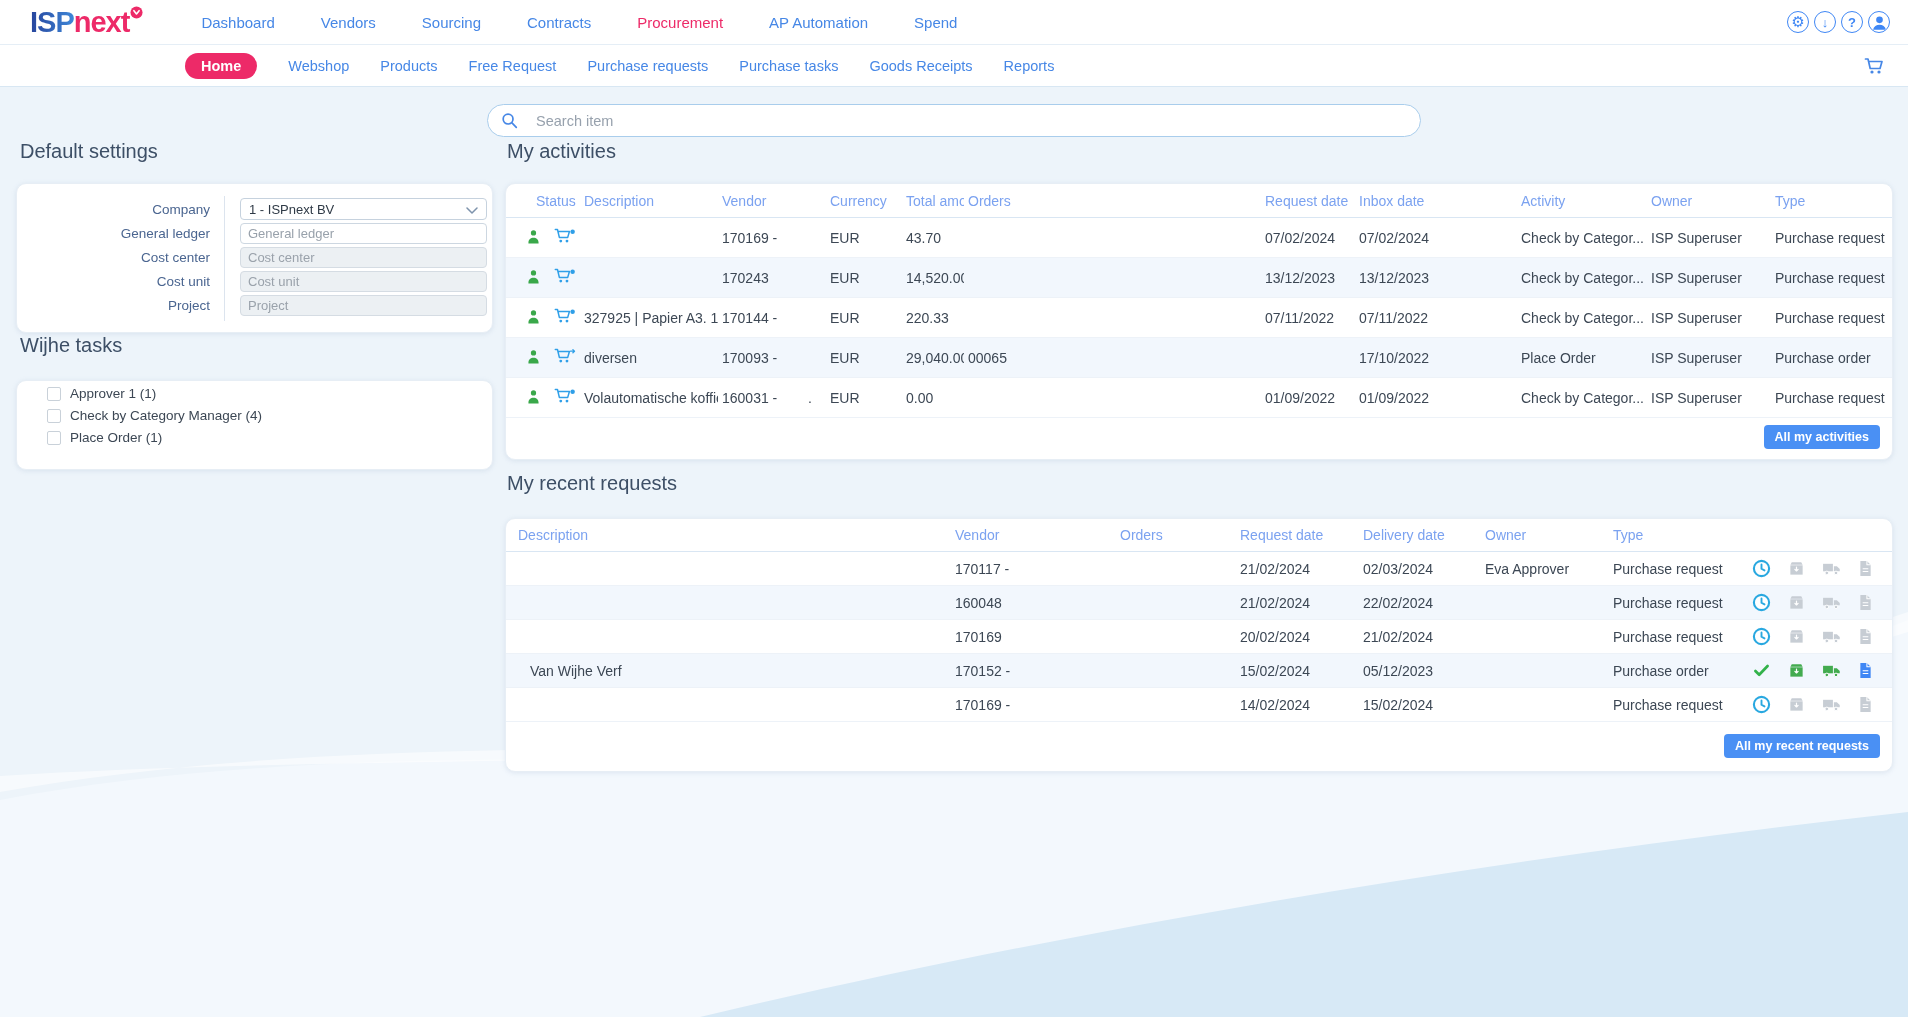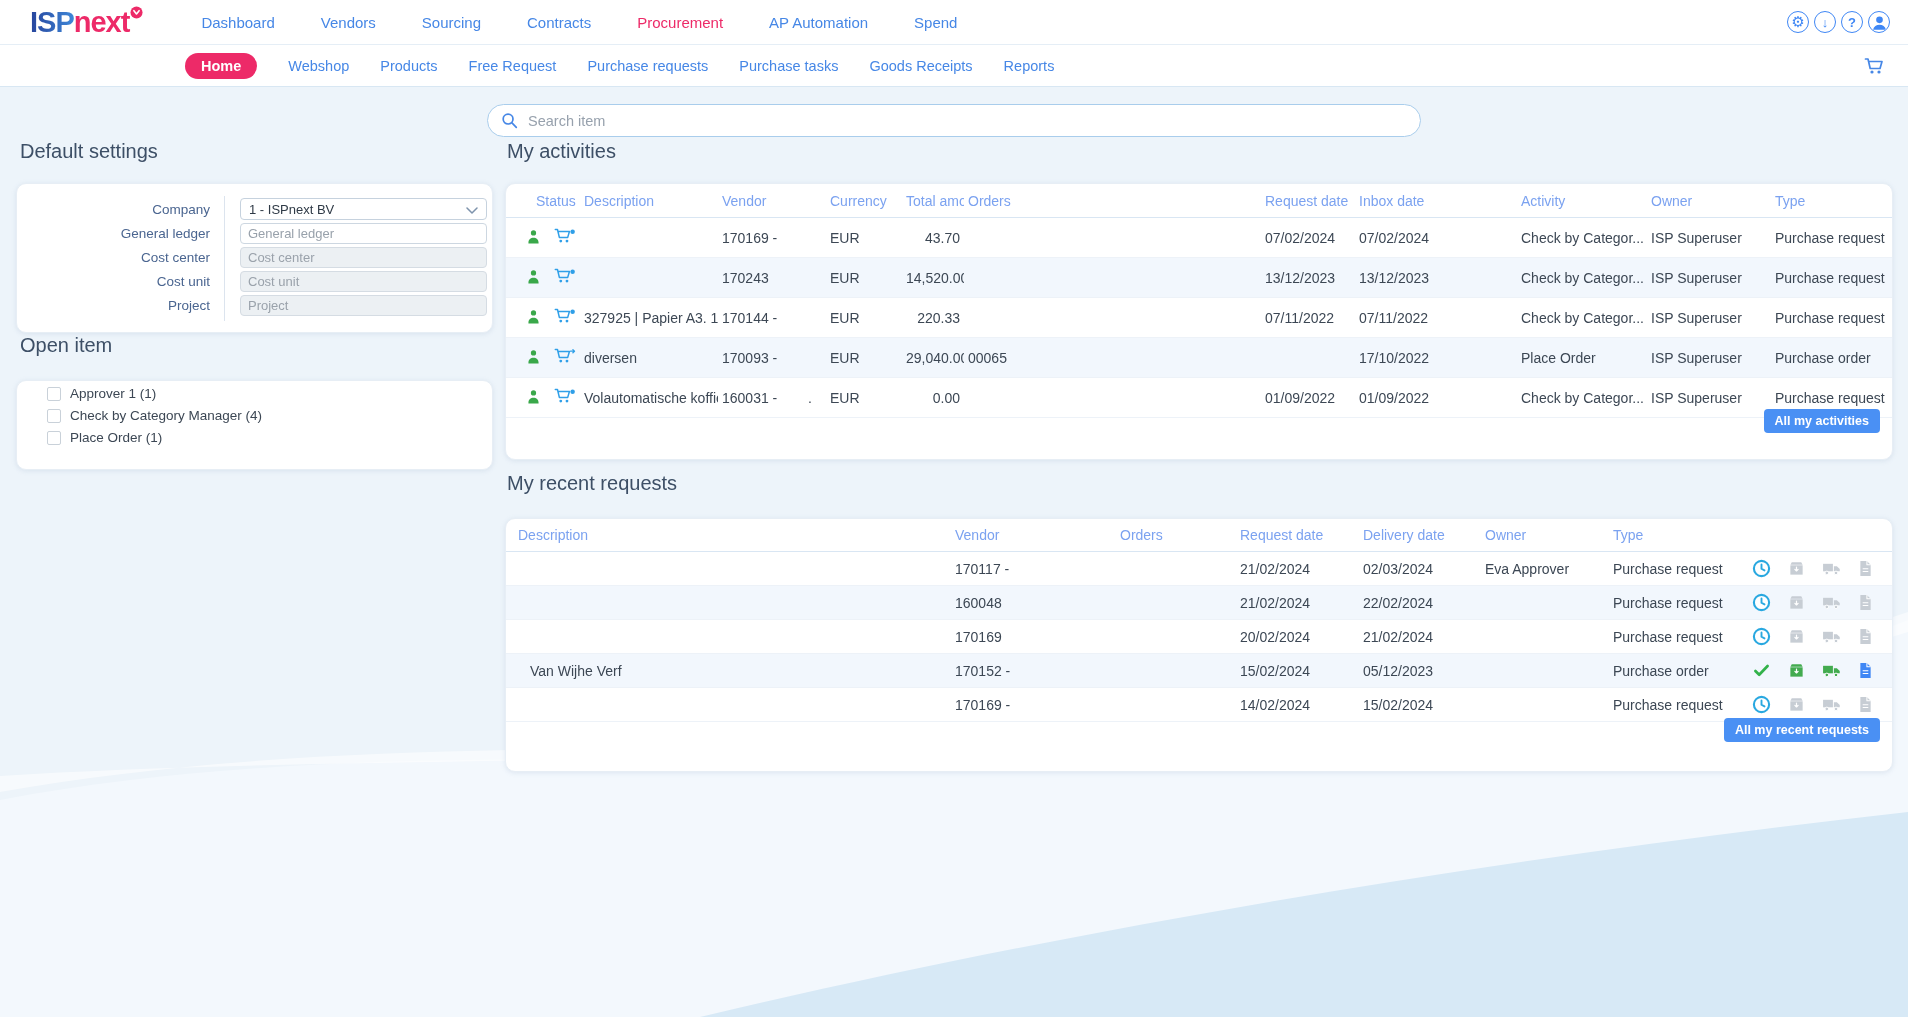--- a/index.html
+++ b/index.html
@@ -28,21 +28,21 @@
     border-bottom:1px solid #d8e7f3;display:flex;align-items:center;z-index:5;}
   nav.sub-nav{display:flex;align-items:center;margin-left:185px;gap:31px;}
   .sub-link{font-size:14.5px;color:#4687e6;text-decoration:none;cursor:pointer;}
   .sub-link.pill{background:#ED2A68;color:#ffffff;font-weight:600;padding:5px 16px;border-radius:15px;}
   .subnav-cart{margin-left:auto;margin-right:22px;cursor:pointer;display:flex;align-items:center;}
 
   
   .search-wrap{position:absolute;left:487px;top:104px;width:934px;height:33px;background:#fff;
     border:1.5px solid #a9cdec;border-radius:17px;display:flex;align-items:center;box-sizing:border-box;z-index:3;}
   .search-wrap svg{margin-left:13px;}
-  .search-wrap input{flex:1;border:none;outline:none;background:transparent;margin-left:8px;
+  .search-wrap input{flex:1;border:none;outline:none;background:transparent;margin-left:16px;
     font-size:14.5px;color:#3c4754;font-family:"Liberation Sans",sans-serif;}
   .search-wrap input::placeholder{color:#97a1ad;opacity:1;}
 
   
   .sec-title{position:absolute;margin:0;font-size:20px;font-weight:400;color:#3d4f66;z-index:3;}
   #ds-title{left:20px;top:140px;}
   #ot-title{left:20px;top:334px;}
   #ma-title{left:507px;top:140px;}
   #mr-title{left:507px;top:472px;}
 
@@ -78,38 +78,38 @@
   table.grid th{font-size:14px;font-weight:400;color:#7ba2f0;text-align:left;padding:0 4px;
     border-bottom:1px solid #d9e6f3;white-space:nowrap;overflow:hidden;}
   table.grid td{font-size:14px;color:#3c4754;padding:0 4px;border-bottom:1px solid #edf2f8;
     white-space:nowrap;overflow:hidden;}
   .activities-card th{height:33px;}
   .activities-card td{height:39px;}
   .recent-card th{height:32px;}
   .recent-card td{height:33px;}
   tr.shade td{background:#f2f7fd;}
   tr.grid-row{cursor:pointer;}
-  th.al-r, td.al-r{text-align:right;padding-right:6px;}
+  th.al-r, td.al-r{padding-right:6px;}
   .activities-card th:first-child{padding-left:30px;}
   .activities-card td:first-child{padding-left:20px;}
   .recent-card th:first-child{padding-left:12px;}
   .recent-card td:first-child{padding-left:24px;}
   .vcell{display:flex;justify-content:space-between;padding-right:10px;}
 
   .status-cell{display:flex;align-items:center;gap:13px;}
   .cart-badge-mode .cart-arrow{display:none;}
   .cart-arrow-mode .cart-badge{display:none;}
 
   .ricons{display:flex;align-items:center;gap:17px;padding-left:4px;}
   .ri{display:flex;align-items:center;cursor:pointer;}
   tr.state-pending .ri-box, tr.state-pending .ri-truck, tr.state-pending .ri-file{color:#c7cdd4;}
   tr.state-done .ri-box, tr.state-done .ri-truck{color:#43ab4f;}
   tr.state-done .ri-file{color:#3f87f5;}
 
-  .card-footer{position:absolute;left:0;right:0;bottom:16px;height:44px;display:flex;
+  .card-footer{position:absolute;left:0;right:0;bottom:0;height:44px;display:flex;
     align-items:center;justify-content:flex-end;padding-right:12px;box-sizing:border-box;}
   .recent-card .card-footer{height:50px;}
   .btn-blue{background:#4a90f4;color:#fff;border:none;border-radius:4px;font-size:12.5px;font-weight:700;
     padding:5px 11px;cursor:pointer;font-family:"Liberation Sans",sans-serif;}
 </style>
 </head>
 <body>
 
 <div id="app">
 
@@ -205,21 +205,21 @@
           <span class="flabel">Cost unit</span>
           <div class="fctrl"><input type="text" placeholder="Cost unit" disabled="" style=""></div>
         </div>
         <div class="frow">
           <span class="flabel">Project</span>
           <div class="fctrl"><input type="text" placeholder="Project" disabled="" style=""></div>
         </div>
       </div>
   </section>
 
-  <h2 class="sec-title" id="ot-title">Open item</h2>
+  <h2 class="sec-title" id="ot-title">Wijhe tasks</h2>
   <section class="card tasks-card">
     <div class="tasks-inner" id="task-list">
         <label class="task">
           <span class="cb"></span>
           <span>Approver 1 (1)</span>
         </label>
         <label class="task">
           <span class="cb"></span>
           <span>Check by Category Manager (4)</span>
         </label>

